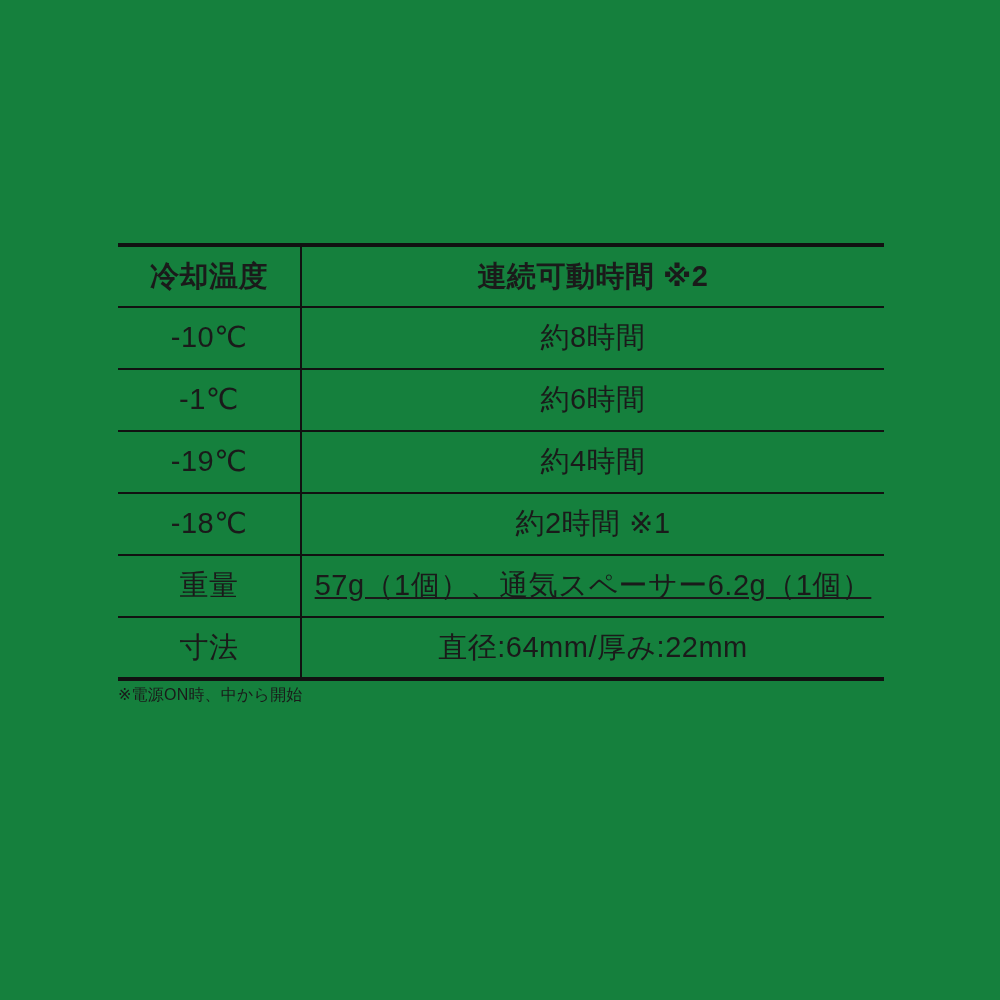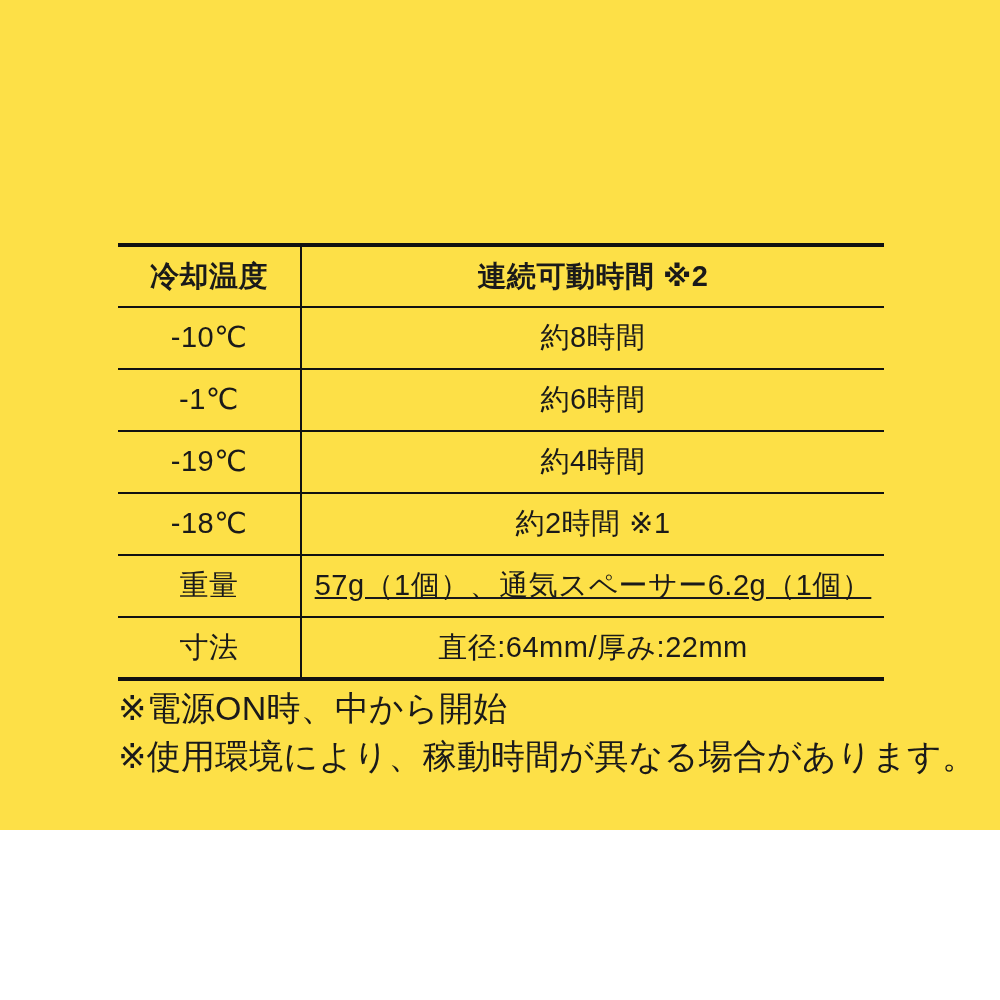--- a/index.html
+++ b/index.html
@@ -14,22 +14,22 @@
     color: #1a1a1a;
     position: relative;
     overflow: hidden;
   }
 
   .sheet {
     position: absolute;
     left: 0;
     top: 0;
     width: 1000px;
-    height: 830px;
-    background: #fde047;
+    height: 1000px;
+    background: #15803d;
   }
 
   .spec-wrap {
     position: absolute;
     left: 118px;
     top: 243px;
     width: 764px;
   }
 
   table.spec {
@@ -82,21 +82,21 @@
   }
 
   .notes {
     position: absolute;
     left: 118px;
     top: 684px;
     width: 800px;
   }
 
   .notes .note-line {
-    font-size: 34px;
+    font-size: 16px;
     line-height: 1.42;
     color: #1a1a1a;
     letter-spacing: 0.2px;
     white-space: nowrap;
   }
 
   .tight {
     letter-spacing: -0.5px;
     text-decoration: underline;
   }
@@ -136,16 +136,15 @@
         <tr class="last">
           <td class="c-label">寸法</td>
           <td class="c-value">直径:64mm/厚み:22mm</td>
         </tr>
       </tbody>
     </table>
   </div>
 
   <div class="notes">
     <div class="note-line">※電源ON時、中から開始</div>
-    <div class="note-line">※使用環境により、稼動時間が異なる場合があります。</div>
   </div>
 
 </div>
 
 </body></html>

